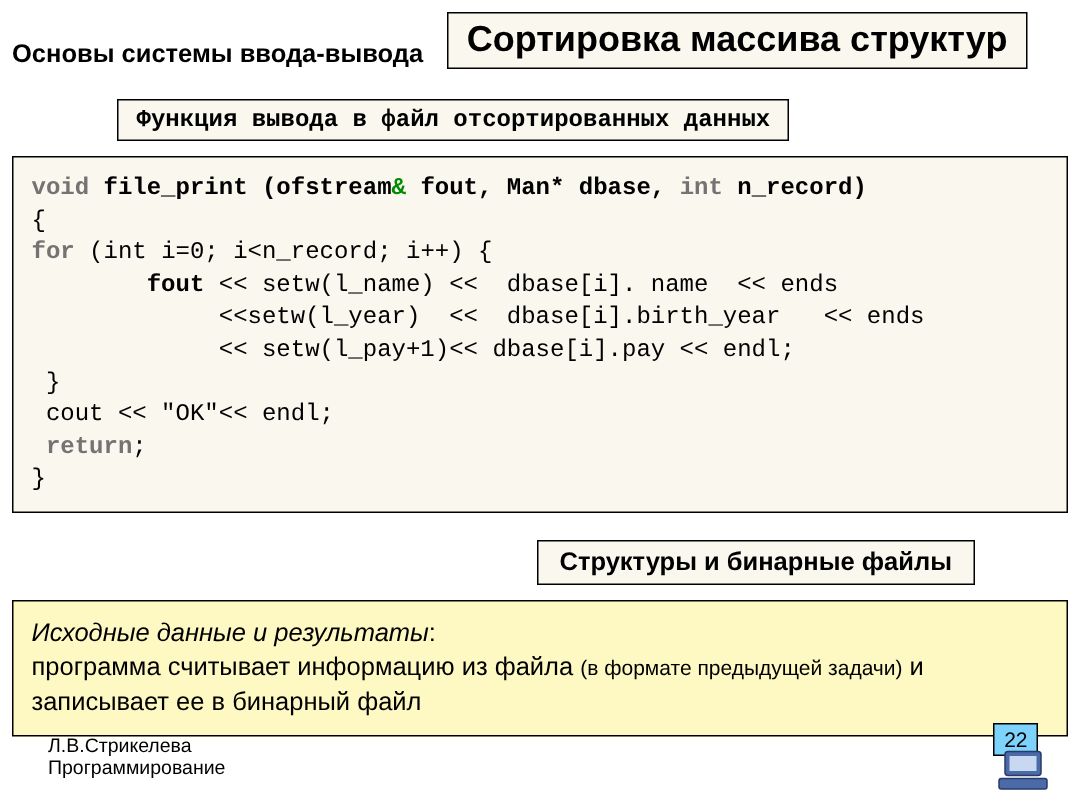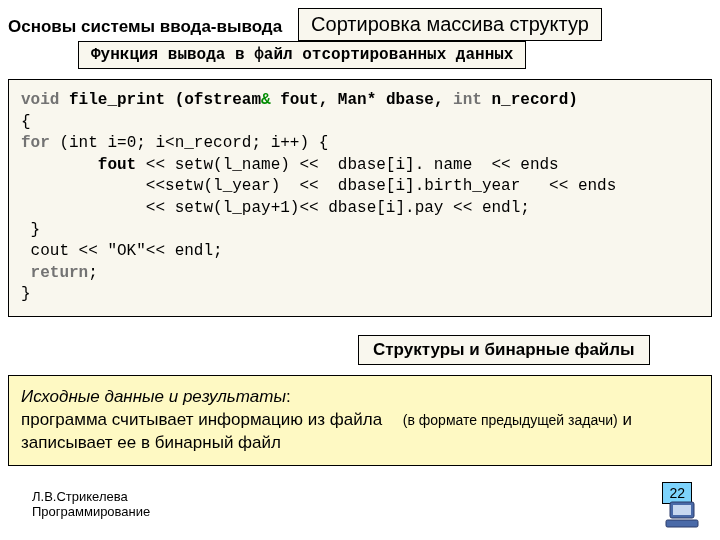--- a/index.html
+++ b/index.html
@@ -7,35 +7,35 @@
     padding: 8px;
     width: 720px;
     height: 540px;
     box-sizing: border-box;
     font-family: Arial, sans-serif;
     background: #fff;
     position: relative;
   }
   .top-row {
     display: flex;
-    align-items: center;
+    align-items: flex-end;
     gap: 16px;
-    margin-bottom: 0;
+    margin-bottom: 20px;
   }
   .title-left {
     font-weight: bold;
     font-size: 17px;
     padding-top: 4px;
   }
   .title-right-box {
     border: 1.5px solid #000;
     background: #f9f7ee;
     padding: 4px 12px;
-    font-weight: normal;
-    font-size: 20px;
+    font-weight: bold;
+    font-size: 24px;
   }
   .subtitle-box {
     border: 1.5px solid #000;
     background: #f9f7ee;
     padding: 4px 12px;
     font-family: Liberation Mono, monospace;
     font-weight: bold;
     font-size: 16px;
     margin-left: 70px;
     margin-bottom: 10px;
@@ -69,21 +69,20 @@
     background: #fef9c3;
     padding: 10px 12px;
     font-size: 17px;
     line-height: 1.35;
   }
   .desc-box .hl {
     font-style: italic;
   }
   .desc-paren {
     font-size: 14px;
-    margin-left: 16px;
   }
   .footer {
     position: absolute;
     bottom: 20px;
     left: 32px;
     font-size: 13px;
     line-height: 1.2;
   }
   .page-badge {
     position: absolute;

